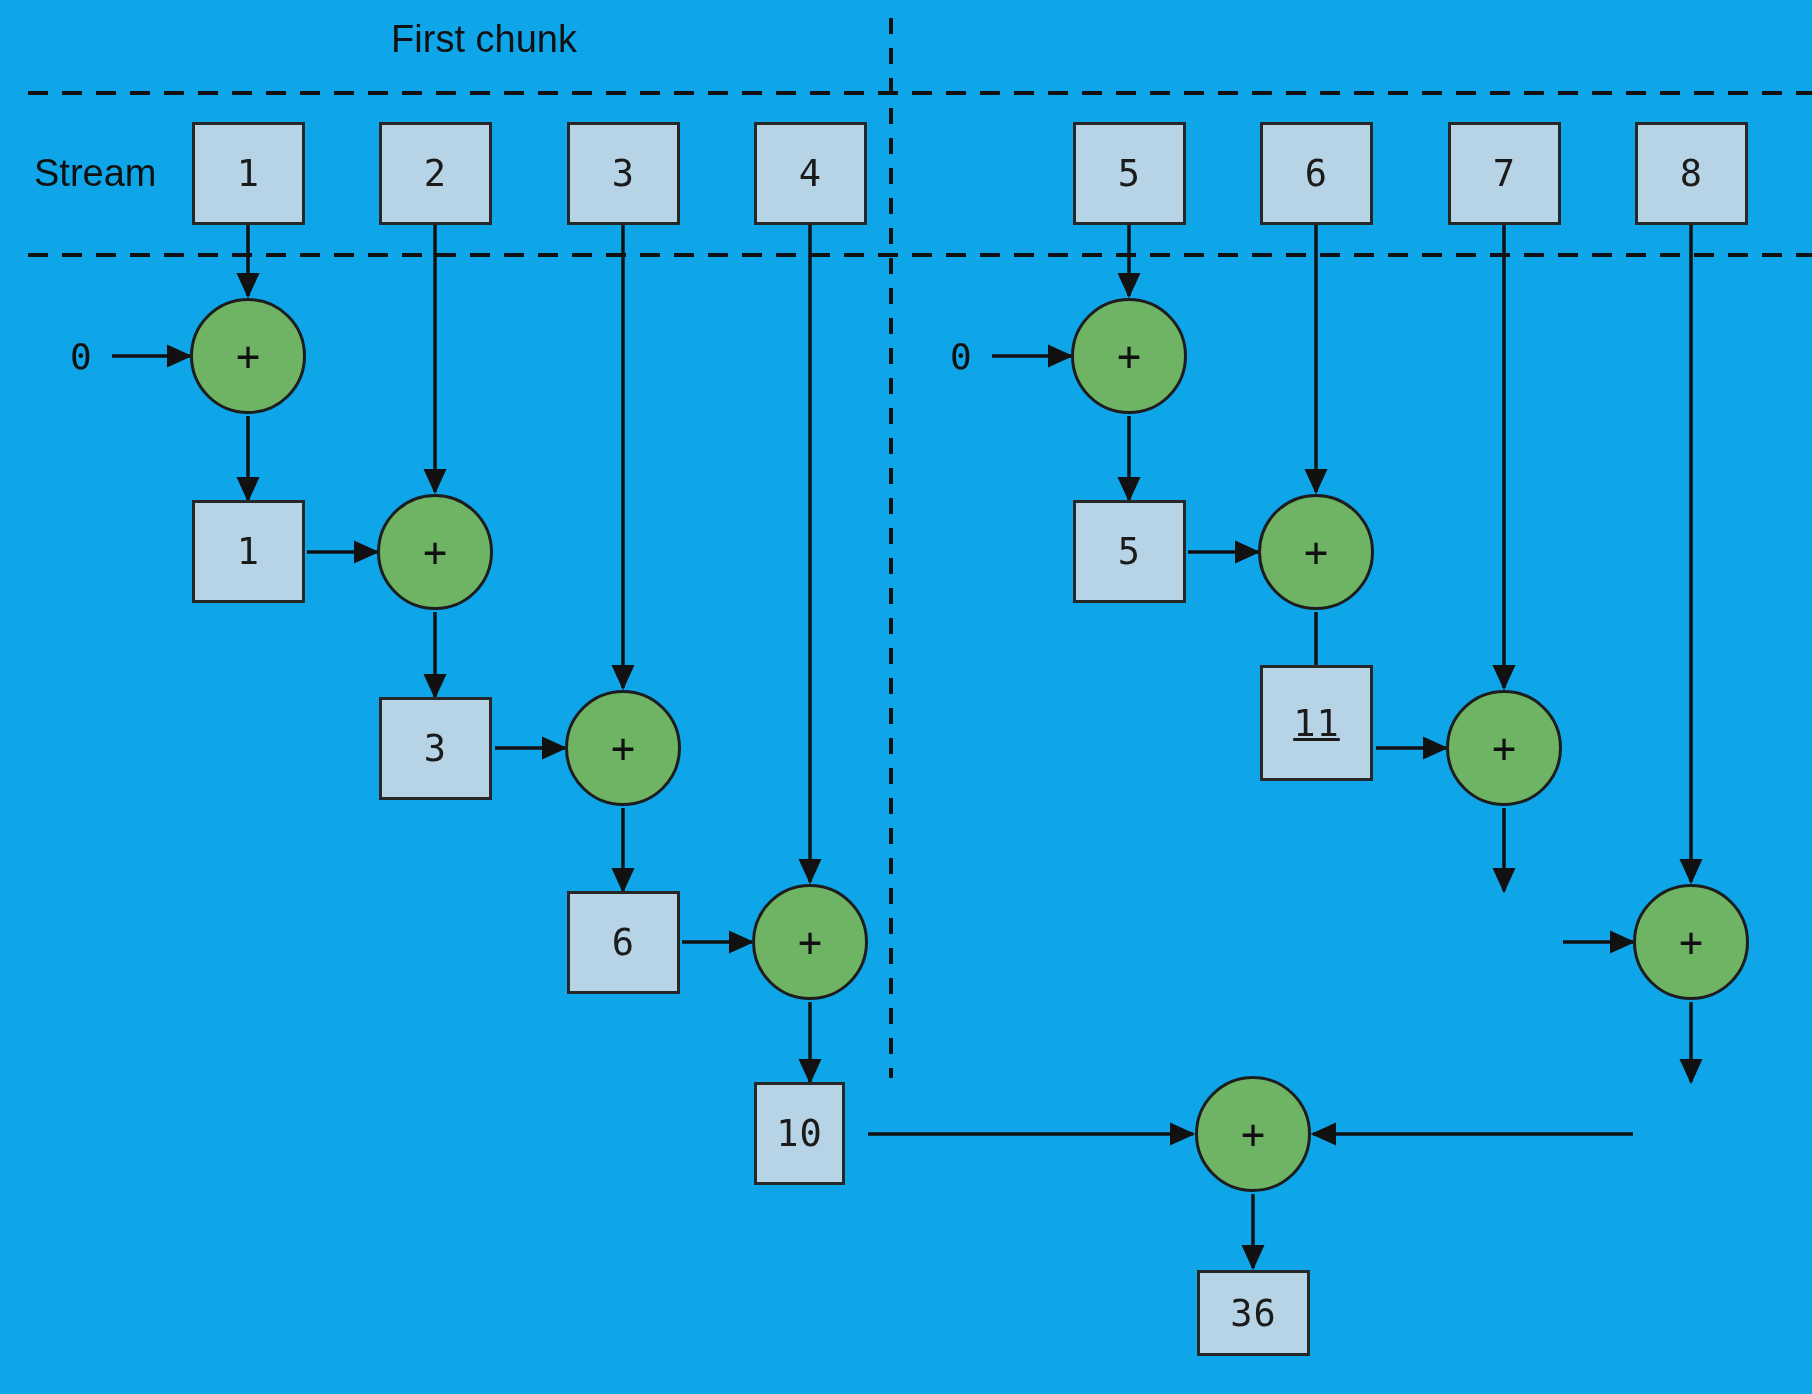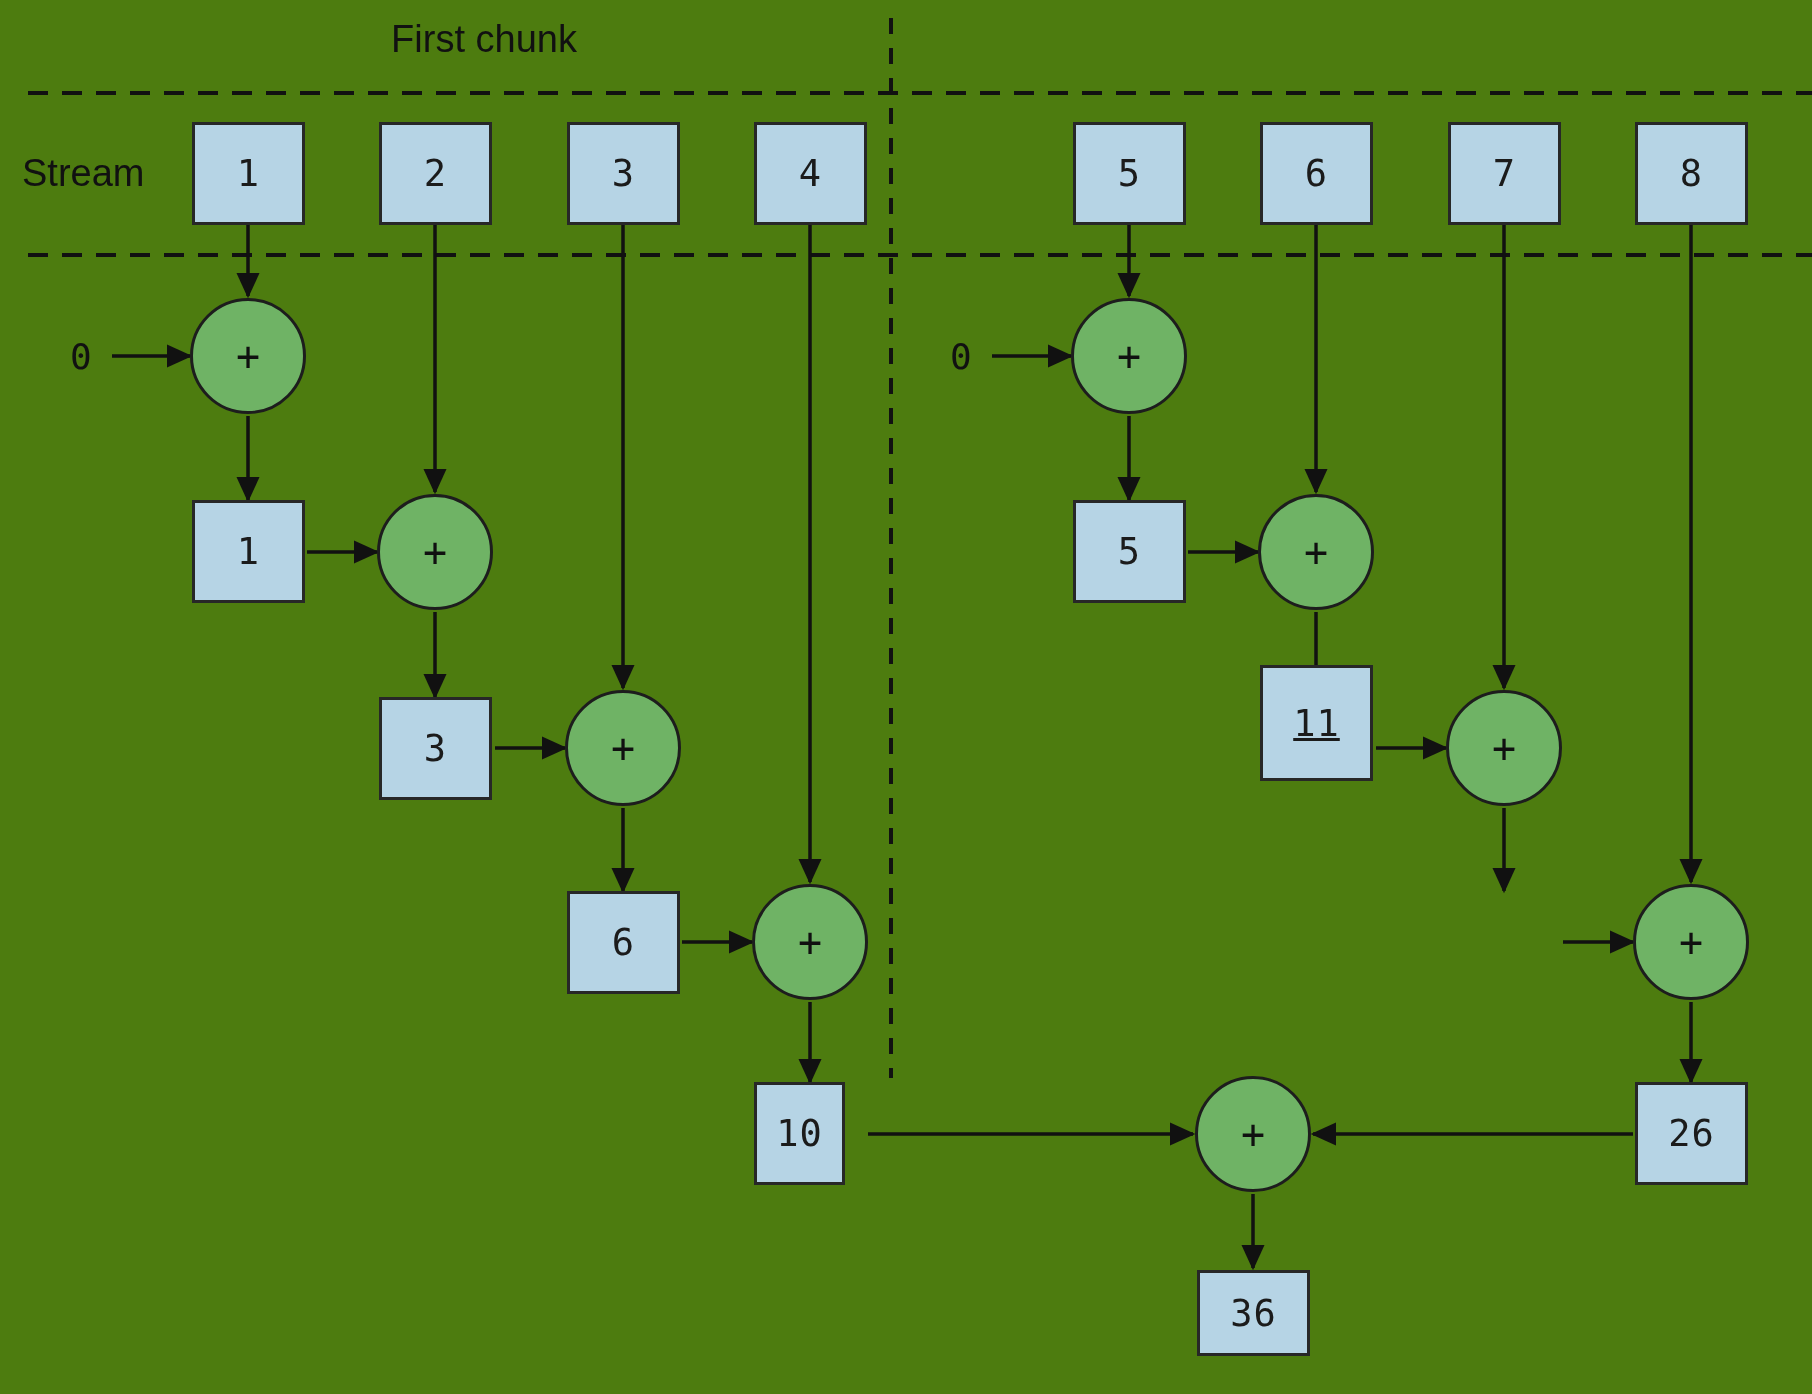--- a/index.html
+++ b/index.html
@@ -4,21 +4,21 @@
 <style>
   html, body {
     margin: 0;
     padding: 0;
     background: #ffffff;
   }
   #stage {
     position: relative;
     width: 1812px;
     height: 1394px;
-    background: #4d7c0f;
+    background: #0ea5e9;
     font-family: "Liberation Sans", sans-serif;
     overflow: hidden;
   }
   #svg-layer {
     position: absolute;
     left: 0;
     top: 0;
     width: 1812px;
     height: 1394px;
   }
@@ -135,21 +135,21 @@
 
     <line x1="1691" y1="1002" x2="1691" y2="1082" stroke="#111111" stroke-width="3.5" marker-end="url(#arrow)"></line>
 
     <line x1="868" y1="1134" x2="1193" y2="1134" stroke="#111111" stroke-width="3.5" marker-end="url(#arrow)"></line>
     <line x1="1633" y1="1134" x2="1313" y2="1134" stroke="#111111" stroke-width="3.5" marker-end="url(#arrow)"></line>
     <line x1="1253" y1="1194" x2="1253" y2="1268" stroke="#111111" stroke-width="3.5" marker-end="url(#arrow)"></line>
   </svg>
 
   <div class="chunk-title" style="left:334px; top:18px; width:300px;">First chunk</div>
 
-  <div class="row-label" style="left:22px; top:152px;">Stream</div>
+  <div class="row-label" style="left:34px; top:152px;">Stream</div>
 
   <div class="seed-label" style="left:70px; top:336px;">0</div>
   <div class="seed-label" style="left:950px; top:336px;">0</div>
 
   <div class="node-box" style="left:192px; top:122px; width:113px; height:103px;">1</div>
   <div class="node-box" style="left:379px; top:122px; width:113px; height:103px;">2</div>
   <div class="node-box" style="left:567px; top:122px; width:113px; height:103px;">3</div>
   <div class="node-box" style="left:754px; top:122px; width:113px; height:103px;">4</div>
   <div class="node-box" style="left:1073px; top:122px; width:113px; height:103px;">5</div>
   <div class="node-box" style="left:1260px; top:122px; width:113px; height:103px;">6</div>
@@ -166,18 +166,17 @@
   <div class="node-box" style="left:567px; top:891px; width:113px; height:103px;">6</div>
   <div class="node-box" style="left:754px; top:1082px; width:91px; height:103px;">10</div>
 
   <div class="node-op" style="left:1071px; top:298px; width:116px; height:116px;">+</div>
   <div class="node-op" style="left:1258px; top:494px; width:116px; height:116px;">+</div>
   <div class="node-op" style="left:1446px; top:690px; width:116px; height:116px;">+</div>
   <div class="node-op" style="left:1633px; top:884px; width:116px; height:116px;">+</div>
 
   <div class="node-box" style="left:1073px; top:500px; width:113px; height:103px;">5</div>
   <div class="node-box" style="left:1260px; top:665px; width:113px; height:116px;text-decoration:underline;">11</div>
-  <div class="node-box" style="left:1635px; top:1082px; width:113px; height:103px;">26</div>
 
   <div class="node-op" style="left:1195px; top:1076px; width:116px; height:116px;">+</div>
   <div class="node-box" style="left:1197px; top:1270px; width:113px; height:86px;">36</div>
 
 </div>
 
 </body></html>

